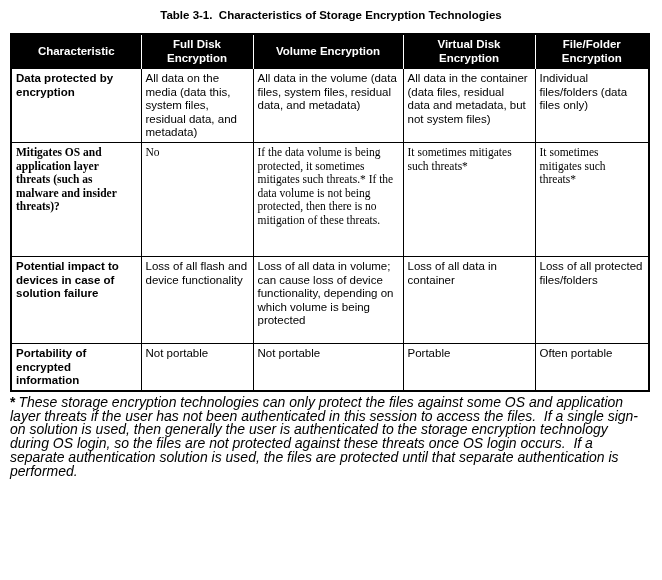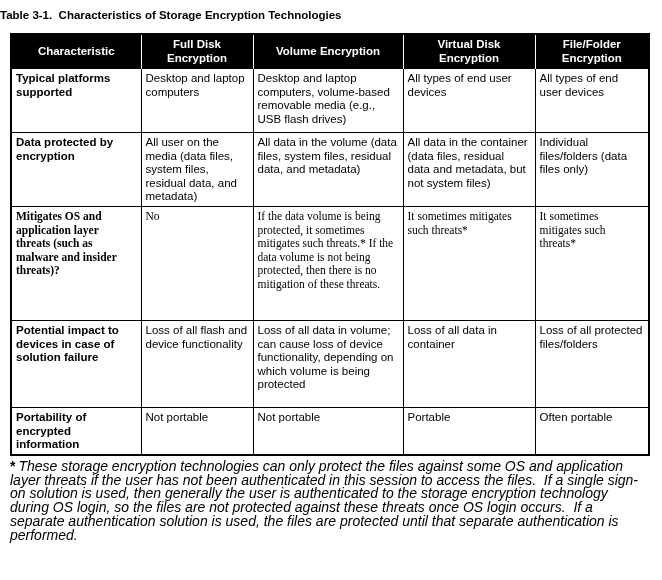--- a/index.html
+++ b/index.html
@@ -9,20 +9,21 @@
   }
   body {
     width: 662px;
     height: 580px;
     font-family: "Liberation Sans", sans-serif;
     color: #000000;
     overflow: hidden;
   }
   .page-title {
     padding-top: 9px;
+    text-align: center;
     font-size: 11.5px;
     font-weight: bold;
     white-space: pre-wrap;
   }
   table.enc-table {
     border-collapse: collapse;
     table-layout: fixed;
     width: 638px;
     margin: 12px 0 0 10px;
     border: 2px solid #000000;
@@ -97,30 +98,23 @@
       <th>Full Disk
 Encryption</th>
       <th>Volume Encryption</th>
       <th>Virtual Disk
 Encryption</th>
       <th>File/Folder
 Encryption</th>
     </tr>
   </thead>
   <tbody>
-    <tr class="r0">
-      <td class="row-label">Typical platforms supported</td>
-      <td>Desktop and laptop computers</td>
-      <td>Desktop and laptop computers, volume-based removable media (e.g., USB flash drives)</td>
-      <td>All types of end user devices</td>
-      <td>All types of end user devices</td>
-    </tr>
     <tr class="r1">
       <td class="row-label">Data protected by encryption</td>
-      <td>All user on the media (data files, system files, residual data, and metadata)</td>
+      <td>All data on the media (data this, system files, residual data, and metadata)</td>
       <td>All data in the volume (data files, system files, residual data, and metadata)</td>
       <td>All data in the container (data files, residual data and metadata, but not system files)</td>
       <td>Individual files/folders (data files only)</td>
     </tr>
     <tr class="r3">
       <td class="row-label">Mitigates OS and application layer threats (such as malware and insider threats)?</td>
       <td>No</td>
       <td>If the data volume is being protected, it sometimes mitigates such threats.* If the data volume is not being protected, then there is no mitigation of these threats.</td>
       <td>It sometimes mitigates such threats*</td>
       <td>It sometimes mitigates such threats*</td>

